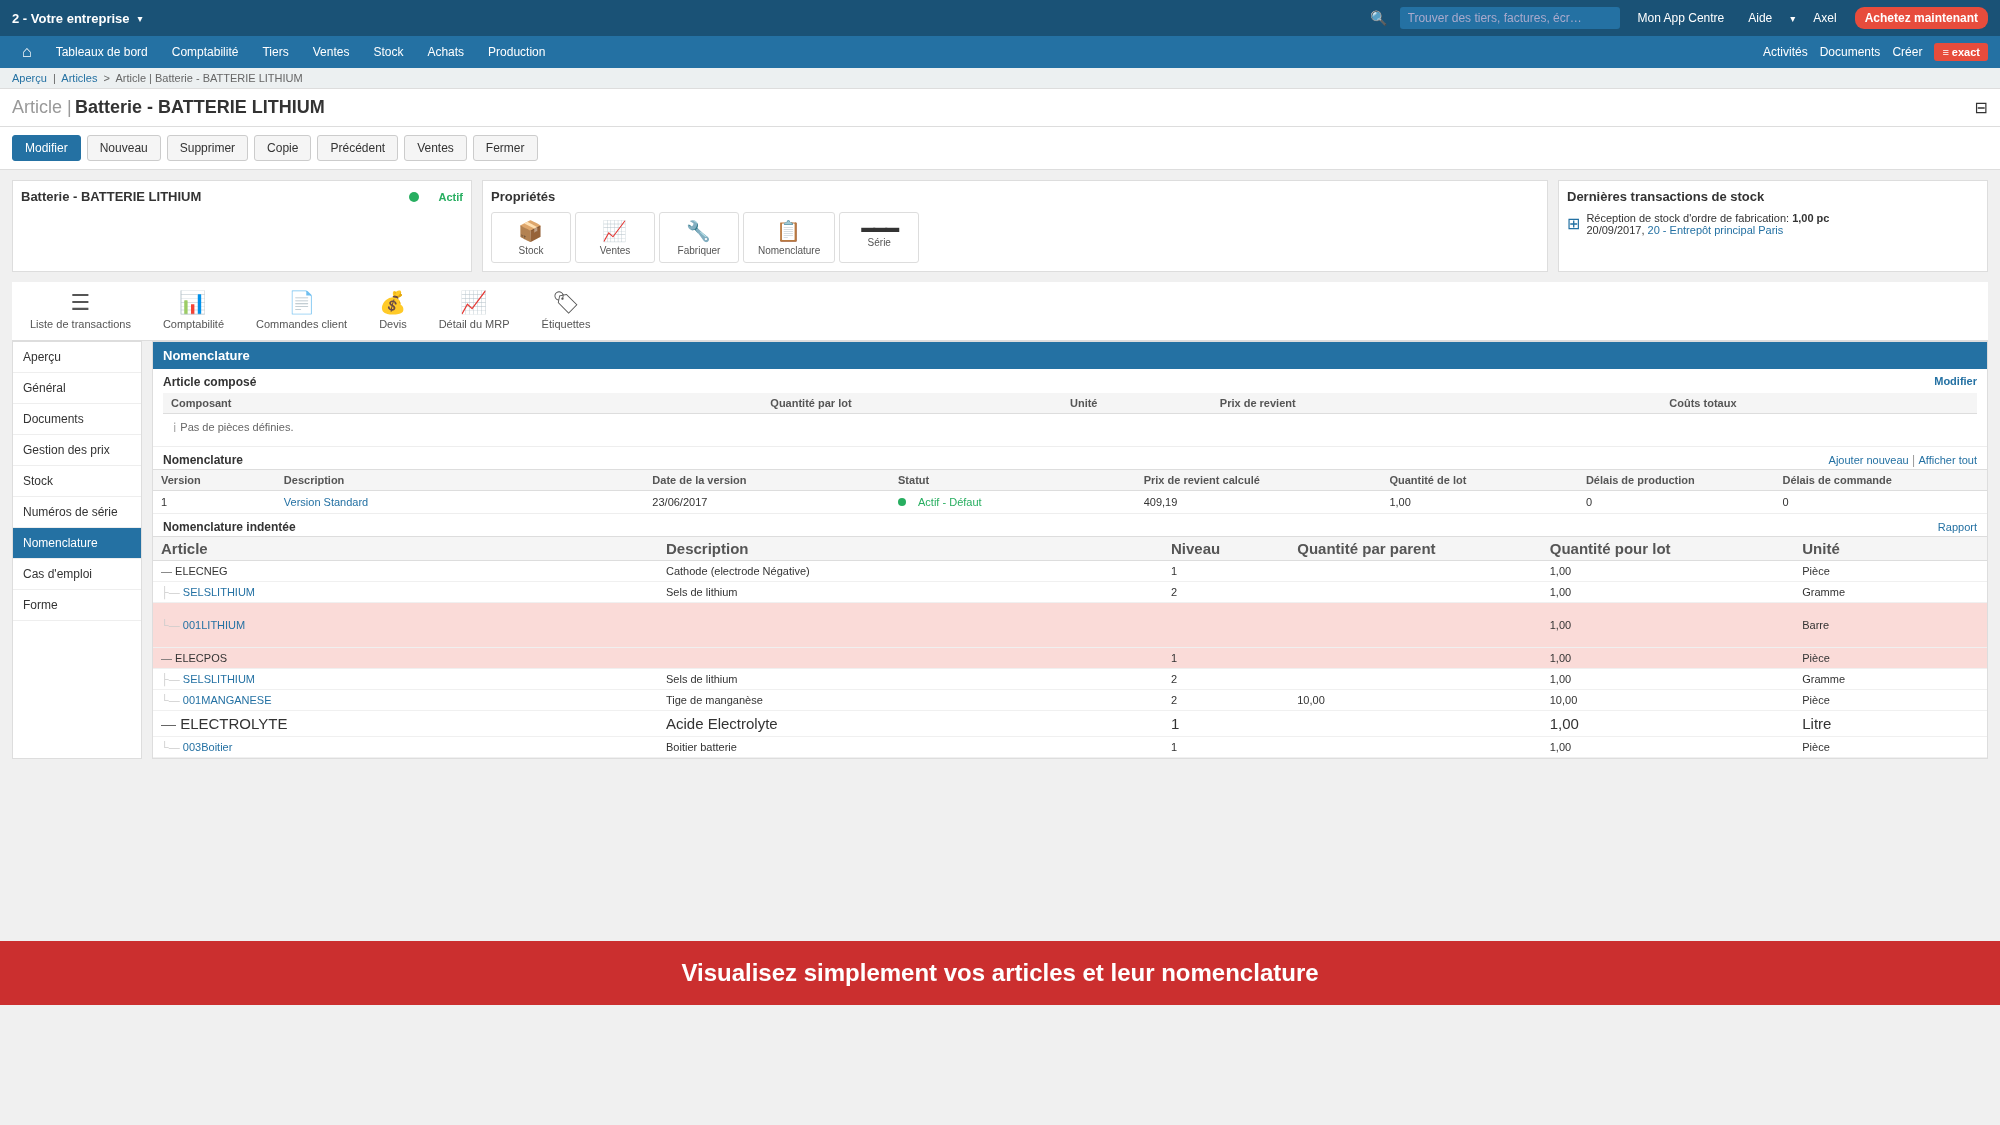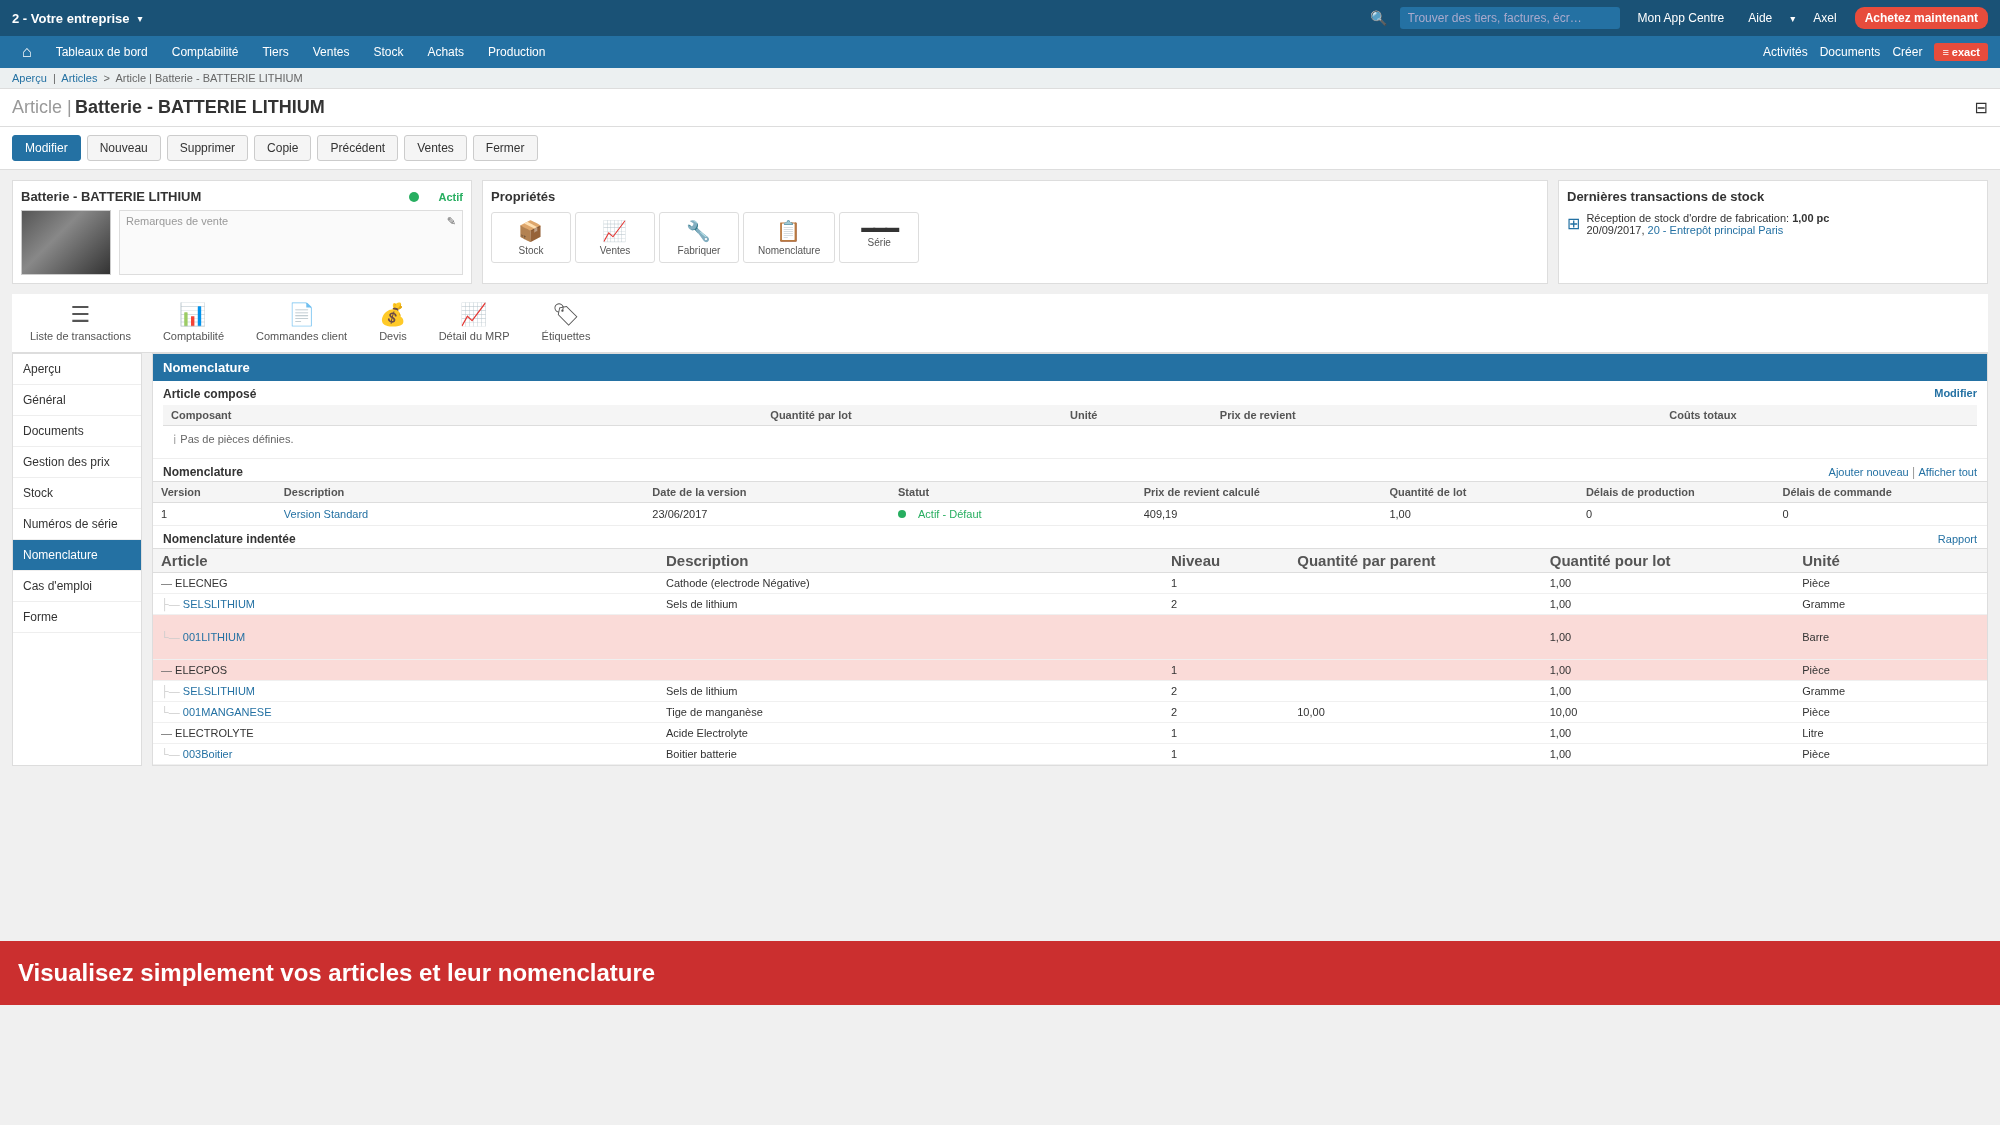--- a/index.html
+++ b/index.html
@@ -264,21 +264,21 @@
     .info-row { padding: 4px 10px; font-size: 11px; color: #666; display: flex; align-items: center; gap: 4px; }
     .info-icon { color: #aaa; font-size: 13px; }
 
     
     .promo-banner {
       position: fixed;
       bottom: 120px;
       left: 0; right: 0;
       background: rgba(200, 30, 30, 0.92);
       color: white;
-      text-align: left;
+      text-align: center;
       padding: 18px;
       font-size: 24px;
       font-weight: bold;
       z-index: 100;
     }
   </style>
 </head>
 <body>
 
 <div class="top-bar">
@@ -345,29 +345,20 @@
 <div class="main-content">
 
   <div class="article-panel">
     <div class="article-panel-title">
       <span>Batterie - BATTERIE LITHIUM</span>
       <div class="active-badge">
         <div class="active-dot"></div>
         <span>Actif</span>
       </div>
     </div>
-    <div class="article-img-row">
-      <div class="article-img">
-        <div class="article-img-inner"></div>
-      </div>
-      <div class="remarks-field">
-        <span style="color:#999;">Remarques de vente</span>
-        <span style="cursor:pointer;">✎</span>
-      </div>
-    </div>
   </div>
 
   <div class="properties-panel">
     <div class="properties-title">Propriétés</div>
     <div class="props-grid">
       <div class="prop-item">
         <div class="prop-icon">📦</div>
         <div class="prop-label">Stock</div>
       </div>
       <div class="prop-item">
@@ -555,21 +546,21 @@
       <span>Gramme</span>
     </div>
     <div style="display:grid;grid-template-columns:2fr 2fr 0.5fr 1fr 1fr 0.7fr;padding:4px 8px;border-bottom:1px solid #f0f0f0;font-size:11px;align-items:center;">
       <span><span style="color:#ccc;">   └—</span> <a href="#" style="color:#2471a3;text-decoration:none;">001MANGANESE</a></span>
       <span>Tige de manganèse</span>
       <span>2</span>
       <span>10,00</span>
       <span>10,00</span>
       <span>Pièce</span>
     </div>
-    <div style="display:grid;grid-template-columns:2fr 2fr 0.5fr 1fr 1fr 0.7fr;padding:4px 8px;border-bottom:1px solid #f0f0f0;font-size:11px;align-items:center;">
+    <div style="display:grid;grid-template-columns:2fr 2fr 0.5fr 1fr 1fr 0.7fr;padding:4px 8px;border-bottom:1px solid #f0f0f0;font-size:15px;align-items:center;">
       <span><span style="color:#666;">—</span> ELECTROLYTE</span>
       <span>Acide Electrolyte</span>
       <span>1</span>
       <span></span>
       <span>1,00</span>
       <span>Litre</span>
     </div>
     <div style="display:grid;grid-template-columns:2fr 2fr 0.5fr 1fr 1fr 0.7fr;padding:4px 8px;border-bottom:1px solid #f0f0f0;font-size:11px;align-items:center;">
       <span><span style="color:#ccc;">   └—</span> <a href="#" style="color:#2471a3;text-decoration:none;">003Boitier</a></span>
       <span>Boitier batterie</span>

